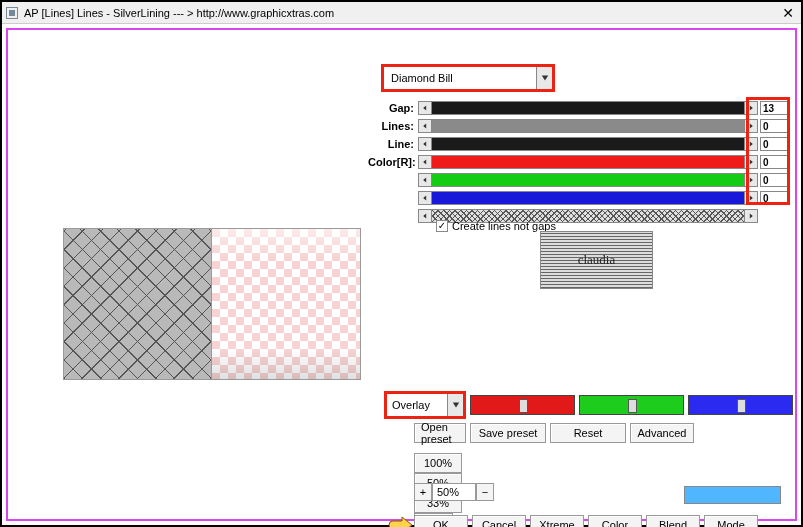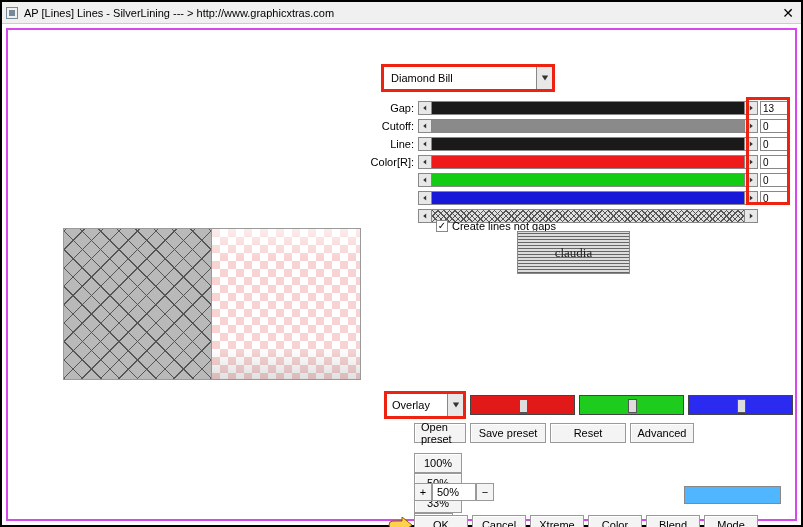--- a/index.html
+++ b/index.html
@@ -8,42 +8,42 @@
   .titlebar { height:22px; background:#f0f0f0; border-bottom:1px solid #ccc; display:flex; align-items:center; padding:8px 4px; }
   .title-icon { width:12px; height:12px; border:1px solid #789; margin-right:6px; display:inline-flex;}
   .title-icon::before { content:""; width:6px; height:6px; background:#789; margin:auto;}
   .title-text { flex:1; }
   .close-x { width:18px; text-align:center; cursor:pointer; font-size:14px; }
   .client { position:absolute; top:22px; left:0; right:0; bottom:0; border:2px solid #d946ef; margin:4px; background:#fff; }
   .redbox { outline:3px solid #e21; outline-offset:-1px; }
   .dropdown { height:20px; border:1px solid #888; background:#fff; display:inline-flex; align-items:center; padding:0 4px; position:relative;}
   .dropdown .dd-btn { position:absolute; right:0; top:0; bottom:0; width:16px; border-left:1px solid #888; background:#e8e8e8; display:flex; align-items:center; justify-content:center;}
   .dd-btn svg { width:8px; height:8px;}
-  .row { display:flex; align-items:center; margin-bottom:2px; height:16px;}
+  .row { display:flex; align-items:center; margin-bottom:2px; height:16px;font-weight:bold;}
   .row-label { width:50px; text-align:right; padding-right:4px;}
   .arrow-btn { width:14px; height:14px; background:#e8e8e8; border:1px solid #888; display:flex; align-items:center; justify-content:center;}
   .arrow-btn svg{width:6px;height:6px;}
   .bar { flex:1; height:14px; border-top:1px solid #888; border-bottom:1px solid #888;}
   .val-box { width:28px; height:14px; border:1px solid #888; margin-left:2px; padding-left:2px; display:flex; align-items:center; font-size:10px;}
   .checkbox { width:12px; height:12px; border:1px solid #888; background:#fff; display:inline-flex; align-items:center; justify-content:center; margin-right:4px; position:relative;}
   .checkbox.checked::after{content:"✓"; font-size:10px; line-height:1;}
   .btn { height:20px; border:1px solid #999; background:#f4f4f4; display:inline-flex; align-items:center; justify-content:center; padding:0 6px; margin-right:4px; cursor:pointer; font-size:11px; box-shadow: inset 1px 1px 0 #fff;}
   .slider { height:20px; width:105px; display:inline-flex; align-items:center; justify-content:center; margin-right:4px; position:relative; border:1px solid #444;}
   .slider .thumb { position:absolute; top:3px; left:48px; width:9px; height:14px; background:#ddd; border:1px solid #555;}
   .preview { position:absolute; left:55px; top:198px; width:298px; height:152px; display:flex; border:1px solid #999; }
   .preview .left { width:50%; height:100%; background:
       repeating-linear-gradient(45deg,#555 0 1px, transparent 1px 13px),
       repeating-linear-gradient(-45deg,#555 0 1px, transparent 1px 13px),
       #b9b9b9;
       border-right:1px solid #999;}
   .preview .right { width:50%; height:100%; background:
       repeating-conic-gradient(#fff 0 25%, #f7d3d3 0 50%) 0 0/16px 16px;
       position:relative;}
   .preview .right::before { content:""; position:absolute; inset:0; background:linear-gradient(180deg, rgba(255,255,255,.55),transparent 20%, transparent 80%, rgba(0,0,0,.12)); }
-  .logo { position:absolute; left:509px; top:201px; width:113px; height:43px; background:repeating-linear-gradient(0deg,#666 0 1px, #ddd 1px 3px); display:flex; align-items:center; justify-content:center; font-family:cursive; font-size:13px; color:#222; border:1px solid #888;}
+  .logo { position:absolute; left:532px; top:201px; width:113px; height:58px; background:repeating-linear-gradient(0deg,#666 0 1px, #ddd 1px 3px); display:flex; align-items:center; justify-content:center; font-family:cursive; font-size:13px; color:#222; border:1px solid #888;}
   .values-redbox { position:absolute; left:740px; top:69px; width:40px; height:104px; }
   .pointer { position:absolute; left:380px; top:486px; width:25px; height:18px; }
   .pointer svg { width:25px; height:18px;}
   .swatch { position:absolute; left:676px; top:456px; width:97px; height:18px; background:#4fb6ff; border:1px solid #888;}
   .zoom-group { display:inline-flex; align-items:center;}
   .zoom-btn { width:18px; height:18px; border:1px solid #999; background:#f4f4f4; display:inline-flex; align-items:center; justify-content:center;}
   .zoom-val { width:44px; height:18px; border:1px solid #999; background:#fff; display:inline-flex; align-items:center; padding-left:4px;}
   .hatch { background:
      repeating-linear-gradient(45deg,#555 0 1px, transparent 1px 4px),
      repeating-linear-gradient(-45deg,#555 0 1px, transparent 1px 4px),
@@ -80,21 +80,21 @@
           </span>
         <span class="bar" style="background:#1a1a1a"></span>
         <span class="arrow-btn">
             <svg viewBox="0 0 10 10">
               <polygon points="3,1 3,9 8,5" fill="#333"></polygon>
             </svg>
           </span>
         <span class="val-box">13</span>
       </div>
       <div class="row">
-        <span class="row-label">Cutoff:</span>
+        <span class="row-label">Lines:</span>
         <span class="arrow-btn">
             <svg viewBox="0 0 10 10">
               <polygon points="7,1 7,9 2,5" fill="#333"></polygon>
             </svg>
           </span>
         <span class="bar" style="background: rgb(138, 138, 138);"></span>
         <span class="arrow-btn">
             <svg viewBox="0 0 10 10">
               <polygon points="3,1 3,9 8,5" fill="#333"></polygon>
             </svg>

